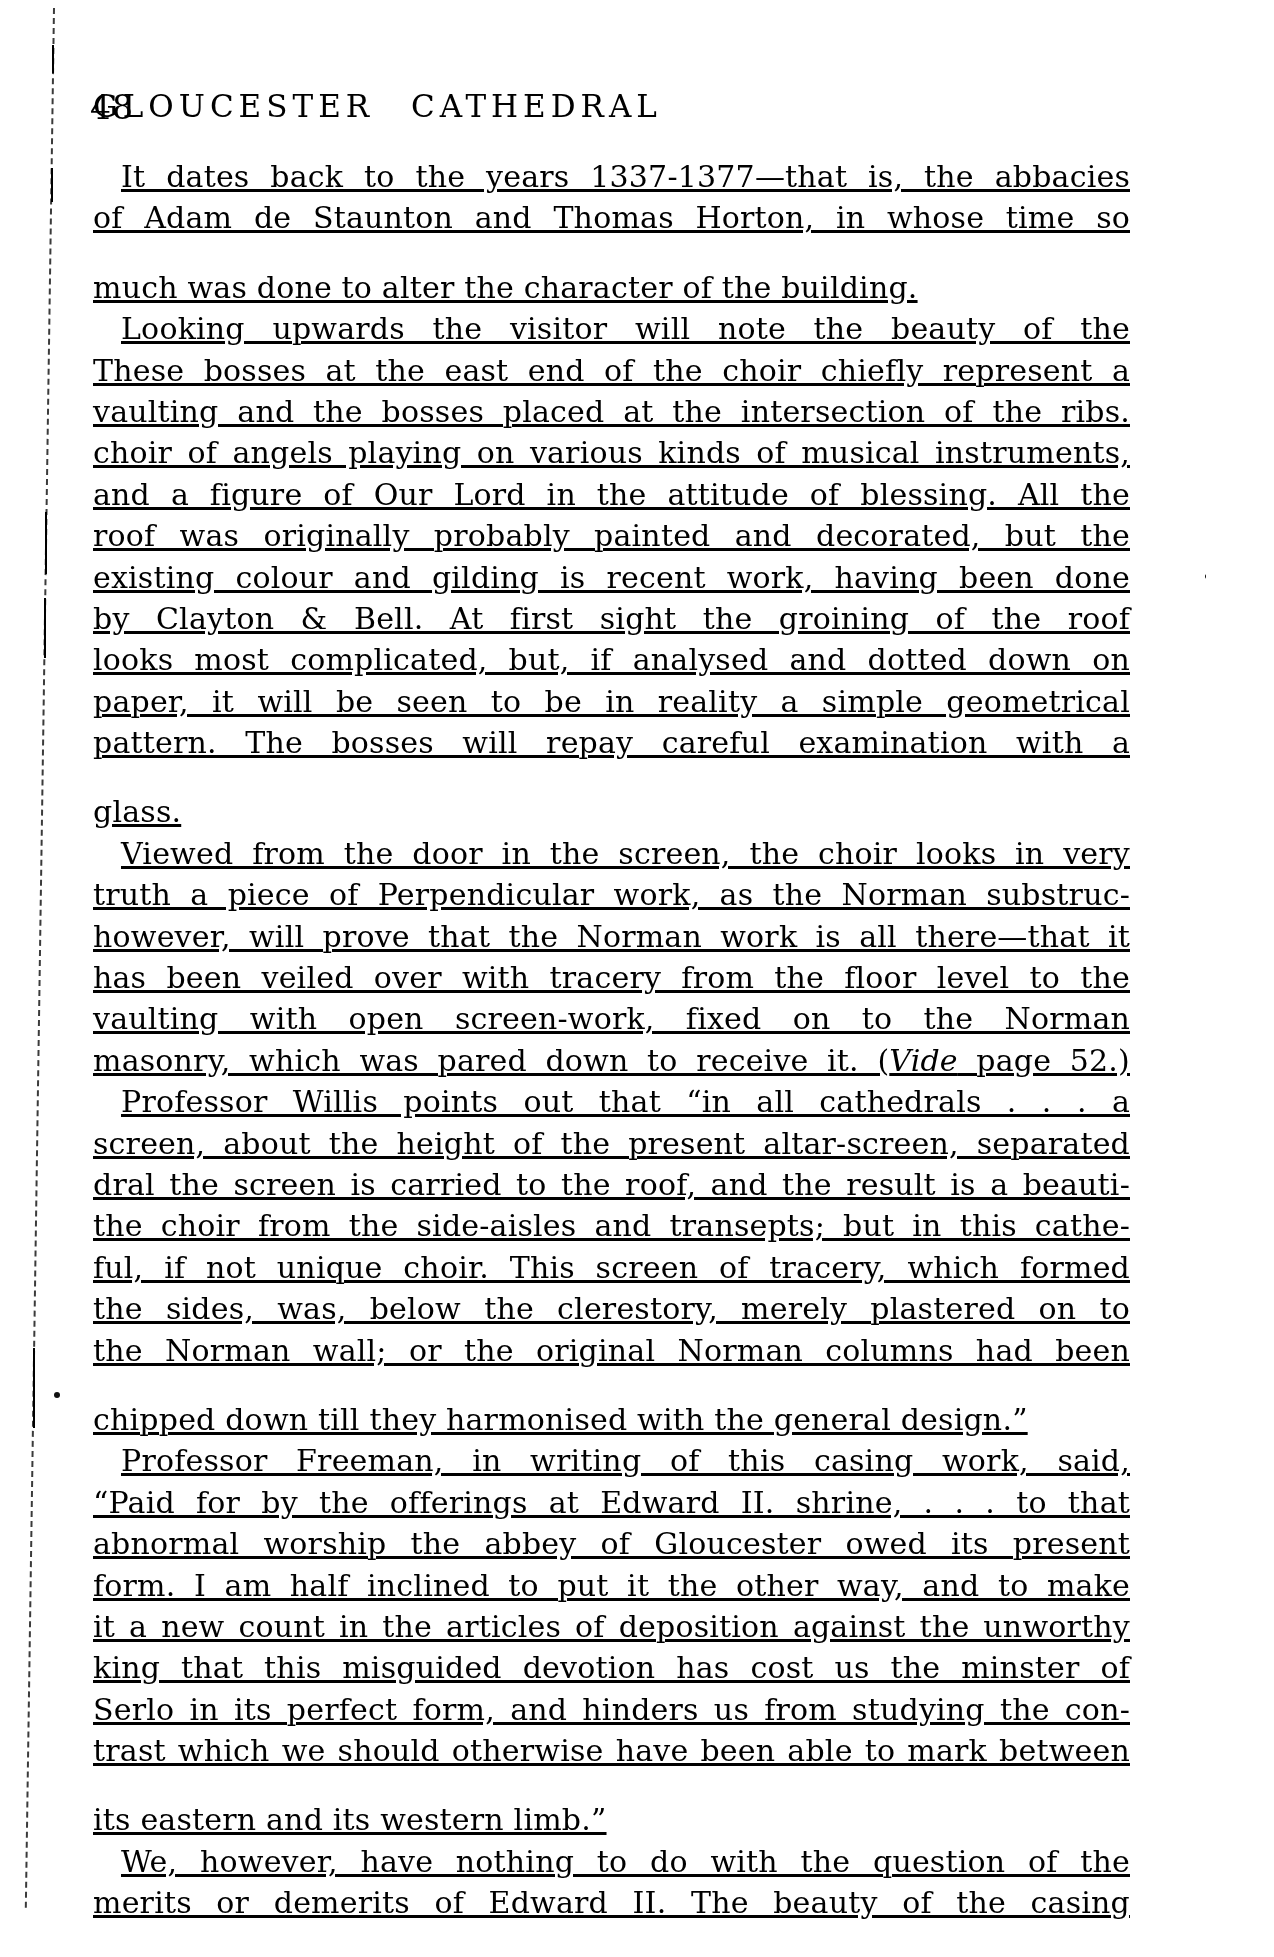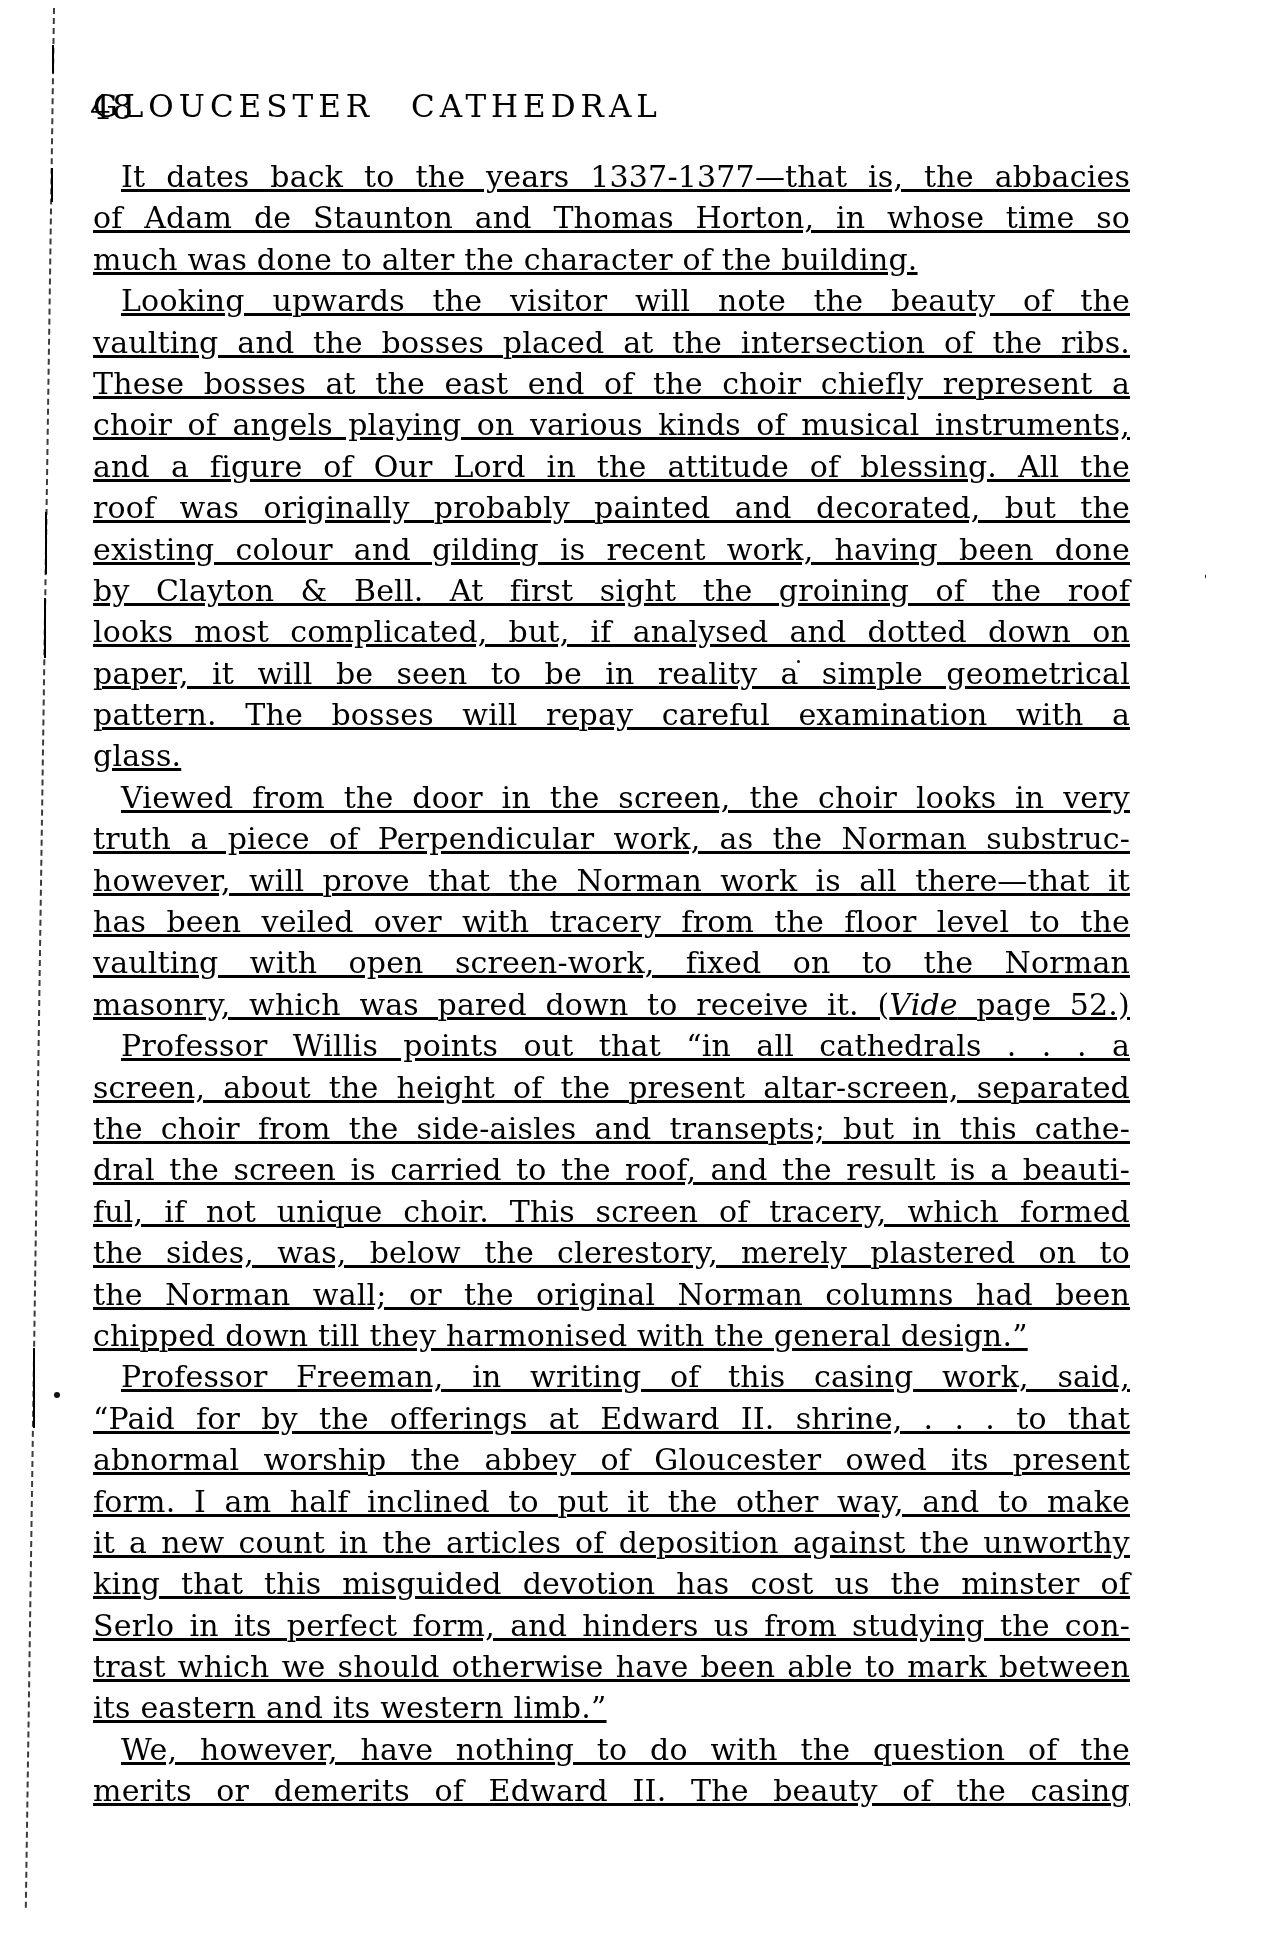--- a/index.html
+++ b/index.html
@@ -67,61 +67,62 @@
     line-height: 41.4px;
     text-align: justify;
     text-align-last: justify;
     white-space: nowrap;
     letter-spacing: 0.2px;
     text-decoration: underline;
   }
   .line.last {
     text-align: center;
     text-align-last: left;
+    margin-top: 28px;
   }
   .line.indent {
     padding-left: 28px;
   }
   .italic {
     font-style: italic;
   }
 </style>
 </head>
 <body>
 
 <div id="page">
   <div id="crease"></div>
   <div id="page-number">48</div>
   <div id="header-title">GLOUCESTER CATHEDRAL</div>
   <div id="body-text">
       <div class="line indent"><span>It dates back to the years 1337-1377—that is, the abbacies</span></div>
       <div class="line"><span>of Adam de Staunton and Thomas Horton, in whose time so</span></div>
       <div class="line last"><span>much was done to alter the character of the building.</span></div>
       <div class="line indent"><span>Looking upwards the visitor will note the beauty of the</span></div>
+      <div class="line"><span>These bosses at the east end of the choir chiefly represent a</span></div>
       <div class="line"><span>vaulting and the bosses placed at the intersection of the ribs.</span></div>
-      <div class="line"><span>These bosses at the east end of the choir chiefly represent a</span></div>
       <div class="line"><span>choir of angels playing on various kinds of musical instruments,</span></div>
       <div class="line"><span>and a figure of Our Lord in the attitude of blessing. All the</span></div>
       <div class="line"><span>roof was originally probably painted and decorated, but the</span></div>
       <div class="line"><span>existing colour and gilding is recent work, having been done</span></div>
       <div class="line"><span>by Clayton &amp; Bell. At first sight the groining of the roof</span></div>
       <div class="line"><span>looks most complicated, but, if analysed and dotted down on</span></div>
       <div class="line"><span>paper, it will be seen to be in reality a simple geometrical</span></div>
       <div class="line"><span>pattern. The bosses will repay careful examination with a</span></div>
       <div class="line last"><span>glass.</span></div>
       <div class="line indent"><span>Viewed from the door in the screen, the choir looks in very</span></div>
       <div class="line"><span>truth a piece of Perpendicular work, as the Norman substruc-</span></div>
       <div class="line"><span>however, will prove that the Norman work is all there—that it</span></div>
       <div class="line"><span>has been veiled over with tracery from the floor level to the</span></div>
       <div class="line"><span>vaulting with open screen-work, fixed on to the Norman</span></div>
       <div class="line"><span>masonry, which was pared down to receive it. (</span><span class="italic">Vide</span><span> page 52.)</span></div>
       <div class="line indent"><span>Professor Willis points out that “in all cathedrals . . . a</span></div>
       <div class="line"><span>screen, about the height of the present altar-screen, separated</span></div>
+      <div class="line"><span>dral the screen is carried to the roof, and the result is a beauti-</span></div>
       <div class="line"><span>the choir from the side-aisles and transepts; but in this cathe-</span></div>
-      <div class="line"><span>dral the screen is carried to the roof, and the result is a beauti-</span></div>
       <div class="line"><span>ful, if not unique choir. This screen of tracery, which formed</span></div>
       <div class="line"><span>the sides, was, below the clerestory, merely plastered on to</span></div>
       <div class="line"><span>the Norman wall; or the original Norman columns had been</span></div>
       <div class="line last"><span>chipped down till they harmonised with the general design.”</span></div>
       <div class="line indent"><span>Professor Freeman, in writing of this casing work, said,</span></div>
       <div class="line"><span>“Paid for by the offerings at Edward II. shrine, . . . to that</span></div>
       <div class="line"><span>abnormal worship the abbey of Gloucester owed its present</span></div>
       <div class="line"><span>form. I am half inclined to put it the other way, and to make</span></div>
       <div class="line"><span>it a new count in the articles of deposition against the unworthy</span></div>
       <div class="line"><span>king that this misguided devotion has cost us the minster of</span></div>

